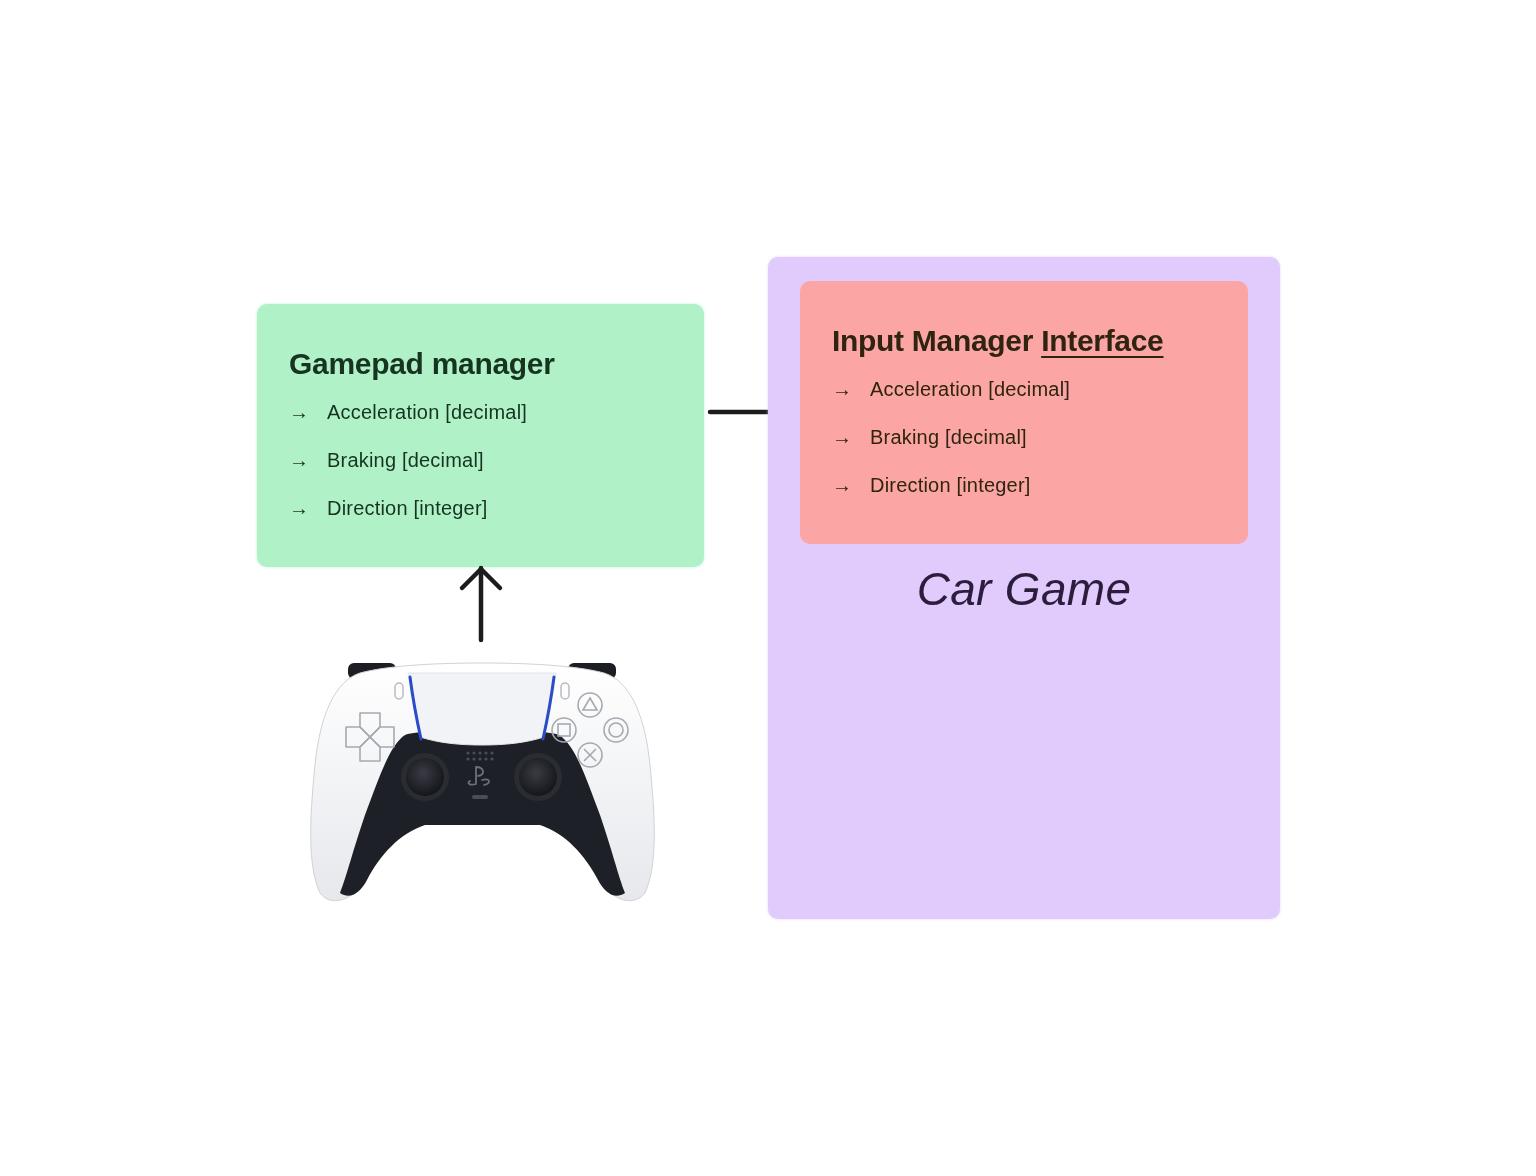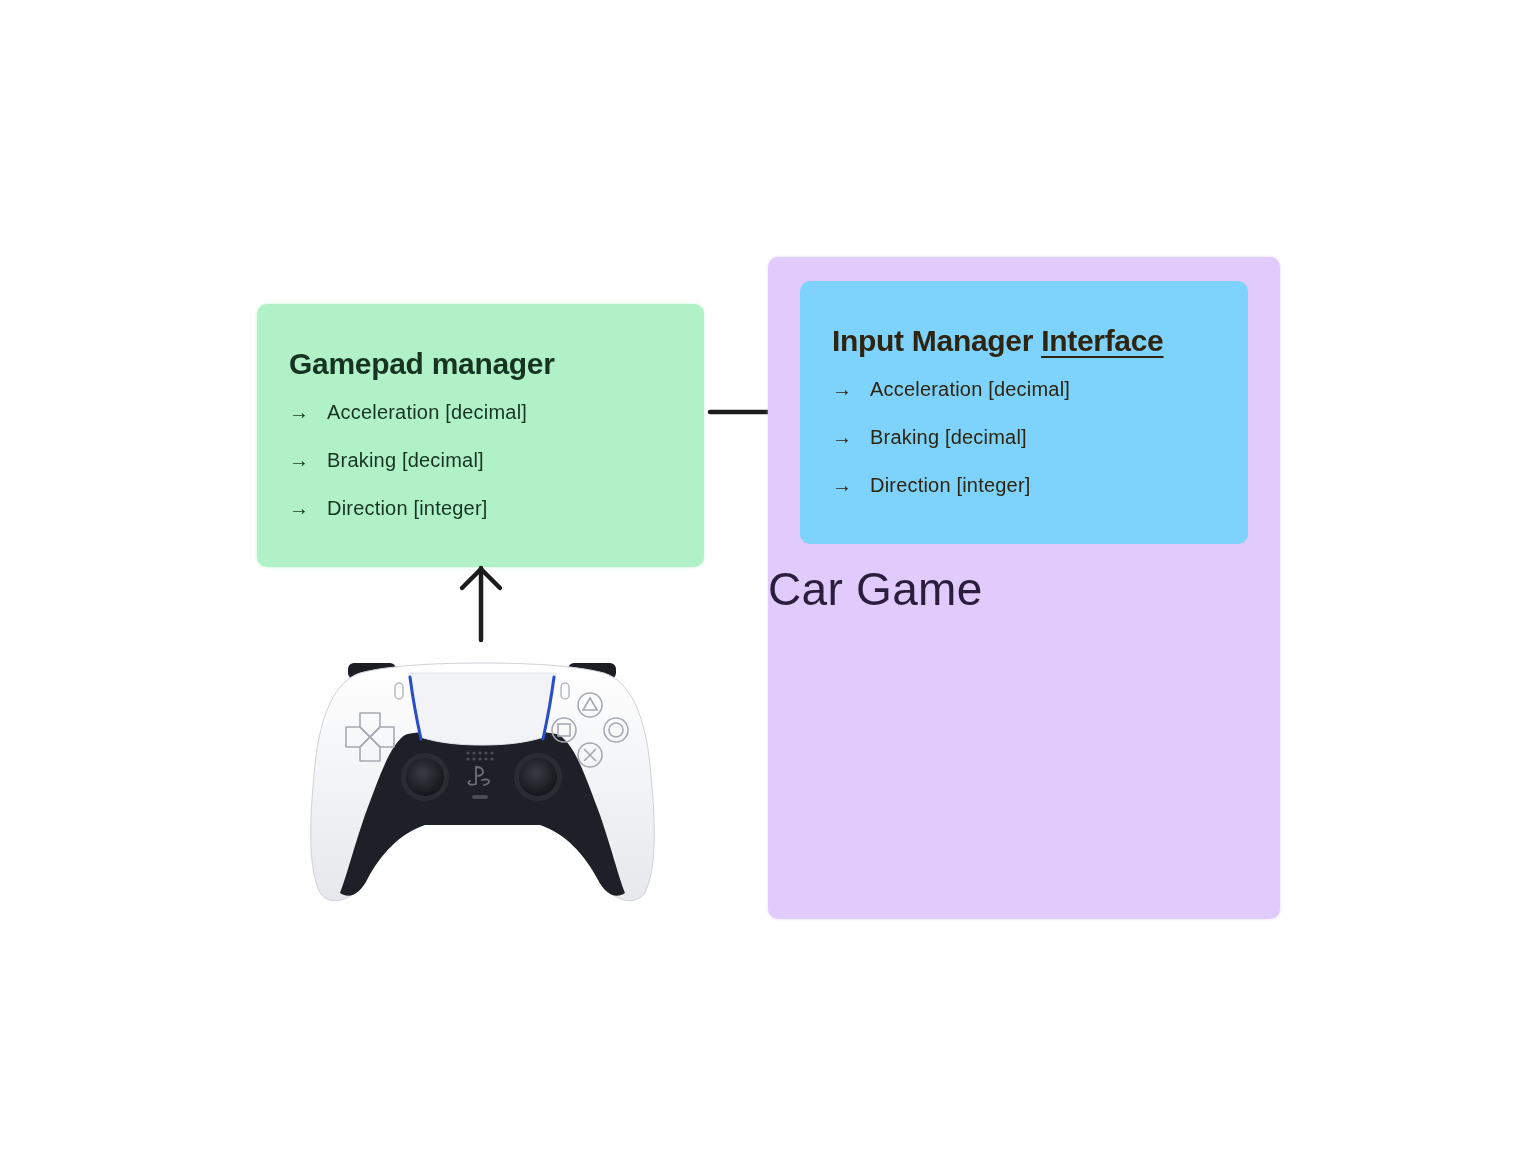--- a/index.html
+++ b/index.html
@@ -18,35 +18,35 @@
       box-shadow: 0 0 3px rgba(176,241,200,0.8);
       margin-top: 23px;
     }
     #car-game-container {
       left: 768px; top: 257px; width: 512px; height: 662px;
       background: #e1cbfd;
       box-shadow: 0 0 3px rgba(225,203,253,0.8);
     }
     #input-box {
       left: 32px; top: 24px; width: 448px; height: 263px;
-      background: #7dd3fc; color: #2e2410;
+      background: #fca5a5; color: #2e2410;
       padding: 40px 10px 0 32px; border-radius: 10px; position: absolute; box-sizing: border-box;
     }
     .title {
       font-size: 30px; font-weight: bold; line-height: 40px; letter-spacing: -0.3px;
       margin-bottom: 8px; white-space: nowrap;
     }
     .title .u { text-decoration: underline; text-decoration-thickness: 2px; text-underline-offset: 5px; }
     .item {
       font-size: 20px; line-height: 40px; margin-bottom: 8px; white-space: nowrap; letter-spacing: 0.2px;
     }
     .item .arr { display: inline-block; width: 38px; }
     #car-game-label {
       position: absolute; left: 0; right: 0; top: 305px;
-      text-align: left; font-size: 46px; color: #2b1d3c; letter-spacing: 0.3px;
+      text-align: center; font-size: 46px; color: #2b1d3c; letter-spacing: 0.3px; font-style: italic;
     }
     .arrow-svg { position: absolute; }
     #controller { position: absolute; left: 300px; top: 655px; }
   </style>
 </head>
 <body>
 
 <div id="gamepad-box" class="box">
   <div class="title">Gamepad manager</div>
   <div class="item"><span class="arr">→</span><span>Acceleration [decimal]</span></div>

